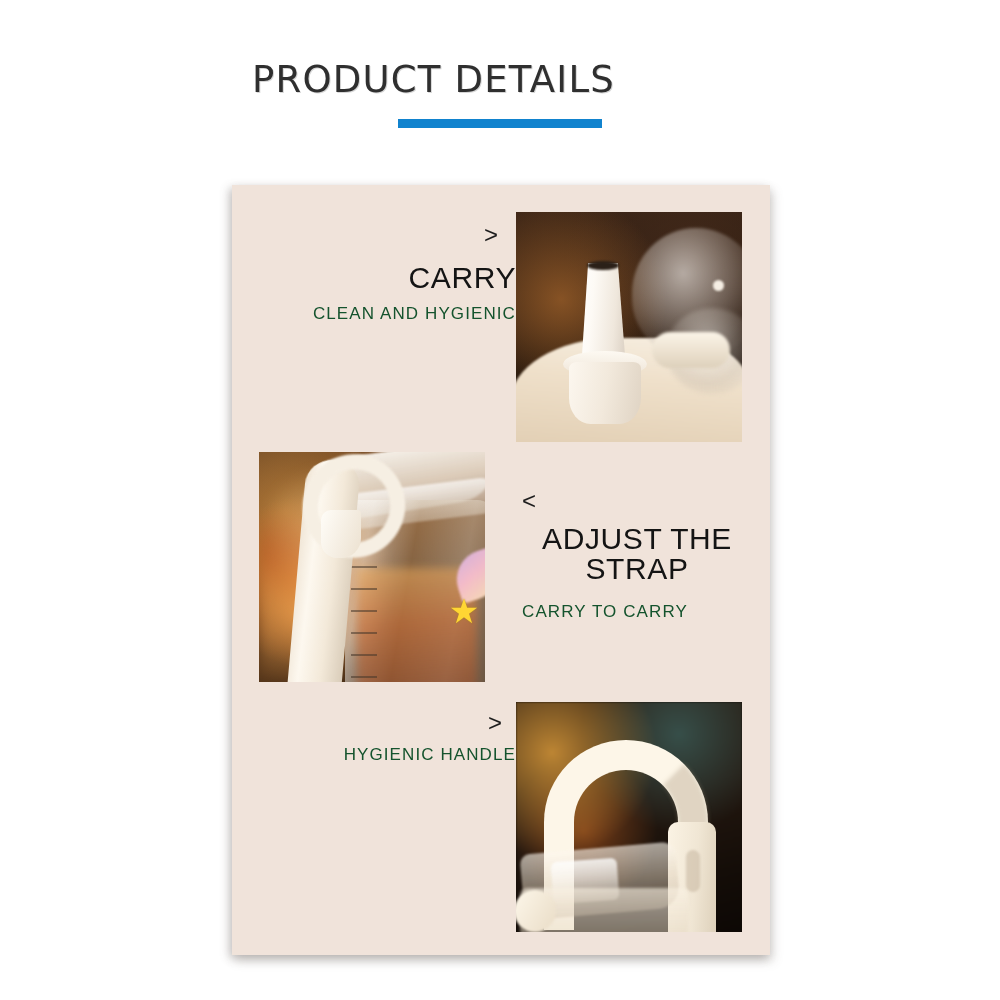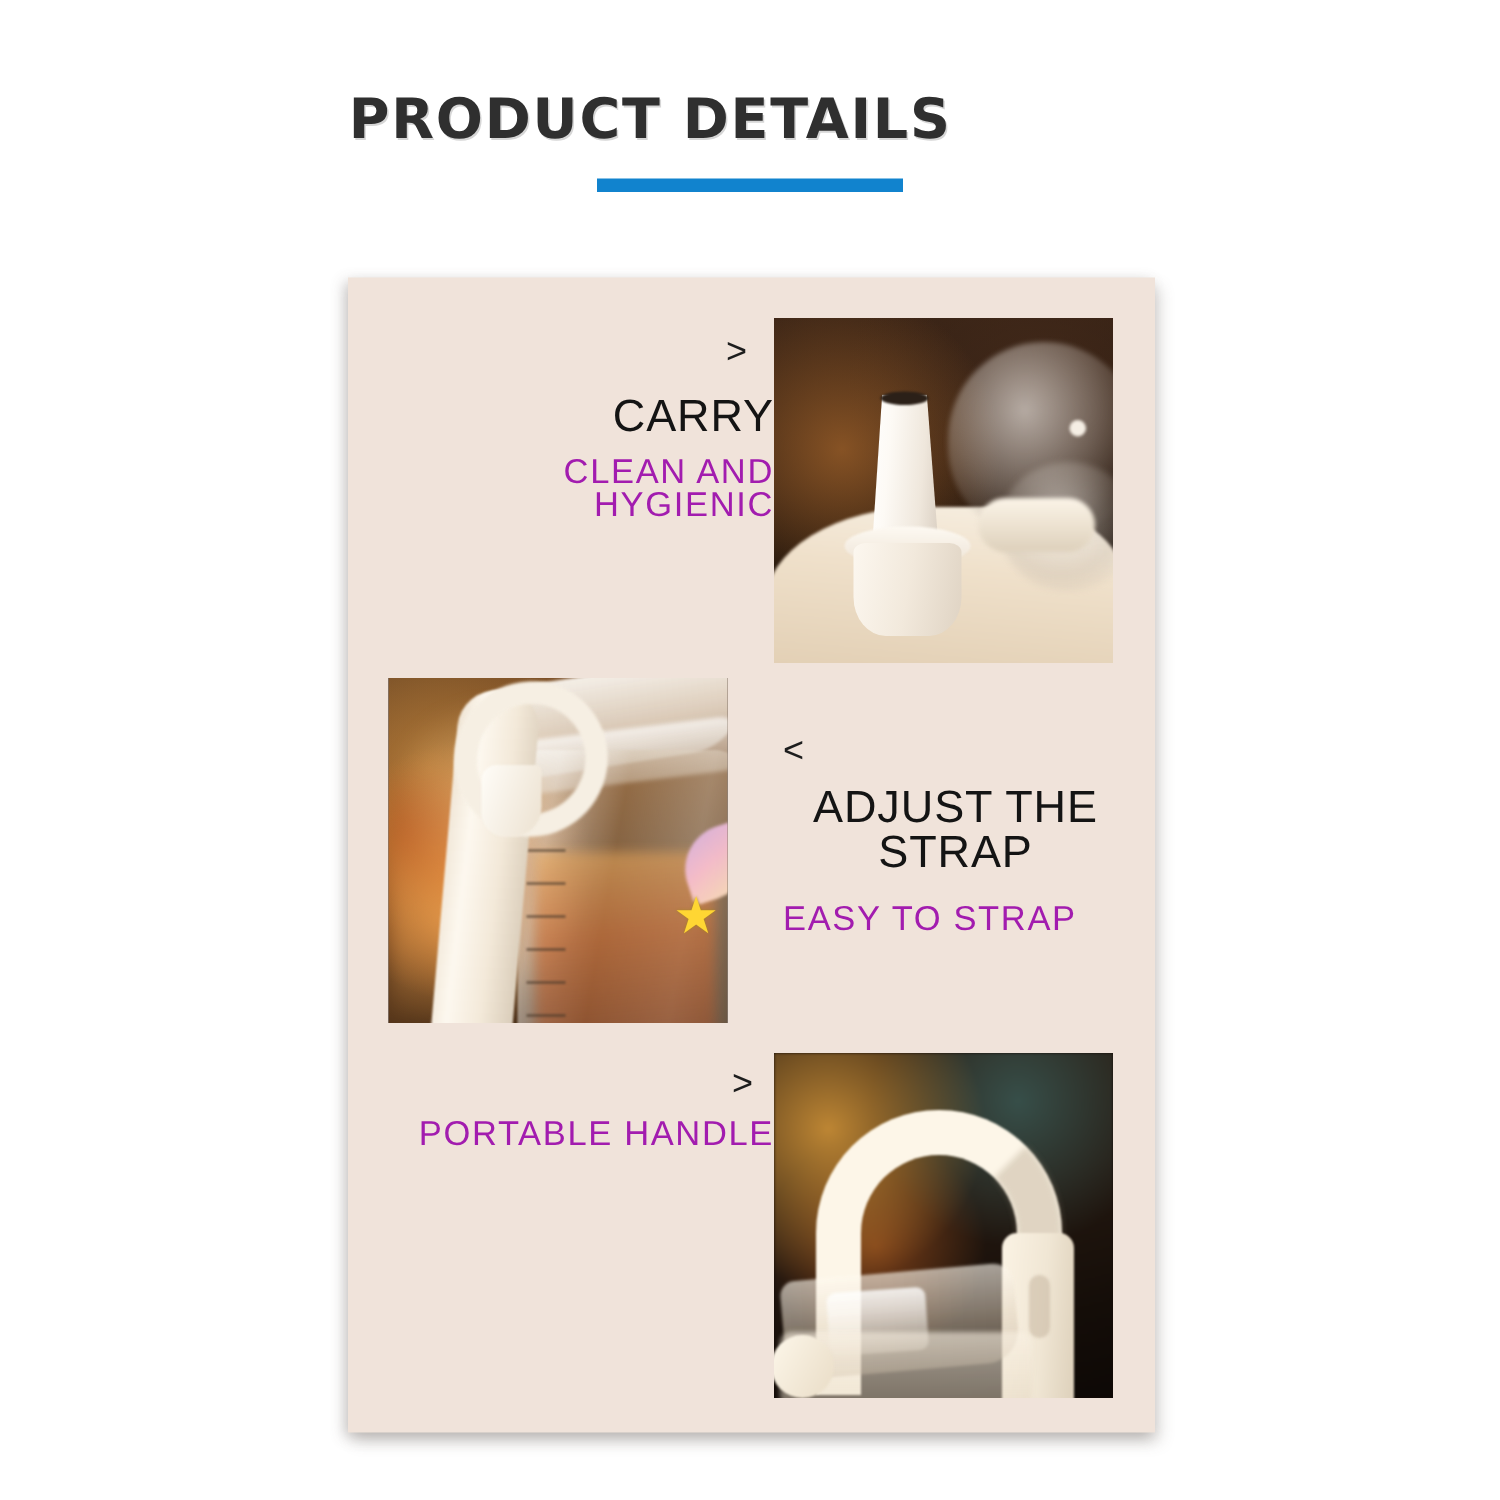--- a/index.html
+++ b/index.html
@@ -24,21 +24,21 @@
     width: 1000px;
     height: 170px;
   }
   #page-title {
     position: absolute;
     left: 0;
     top: 58px;
     width: 867px;
     text-align: center;
     font-size: 37px;
-    font-weight: bold;
+    font-weight: normal;
     letter-spacing: 1.2px;
     color: #2f2f2f;
     text-shadow: 1px 1px 0 rgba(120,120,120,0.30);
     font-family: "DejaVu Sans", sans-serif;
   }
   #title-underline {
     position: absolute;
     left: 398px;
     top: 119px;
     width: 204px;
@@ -297,23 +297,23 @@
   .headline {
     font-family: "Liberation Sans", sans-serif;
     font-size: 30px;
     line-height: 30px;
     color: #141414;
     letter-spacing: 0.6px;
     white-space: pre-line;
   }
   .subline {
     font-family: "Liberation Sans", sans-serif;
-    font-size: 23px;
+    font-size: 17px;
     line-height: 22px;
-    color: #a21caf;
+    color: #14532d;
     letter-spacing: 1.1px;
   }
 
   
   #block-straw { left: 20px; top: 38px; width: 264px; text-align: right; }
   #block-straw .marker   { display: block; margin-right: 18px; }
   #block-straw .headline { display: block; margin-top: 16px; }
   #block-straw .subline  { display: block; margin-top: 10px; }
 
   
@@ -381,21 +381,21 @@
   <div class="text-block" id="block-straw">
     <span class="marker">&gt;</span>
     <span class="headline">CARRY</span>
     <span class="subline">CLEAN AND HYGIENIC</span>
   </div>
 
   <div class="text-block" id="block-strap">
     <span class="marker">&lt;</span>
     <span class="headline">ADJUST THE
 STRAP</span>
-    <span class="subline">EASY TO STRAP</span>
+    <span class="subline">CARRY TO CARRY</span>
   </div>
 
   <div class="text-block" id="block-handle">
     <span class="marker">&gt;</span>
-    <span class="subline">PORTABLE HANDLE</span>
+    <span class="subline">HYGIENIC HANDLE</span>
   </div>
 
 </div>
 
 </body></html>

